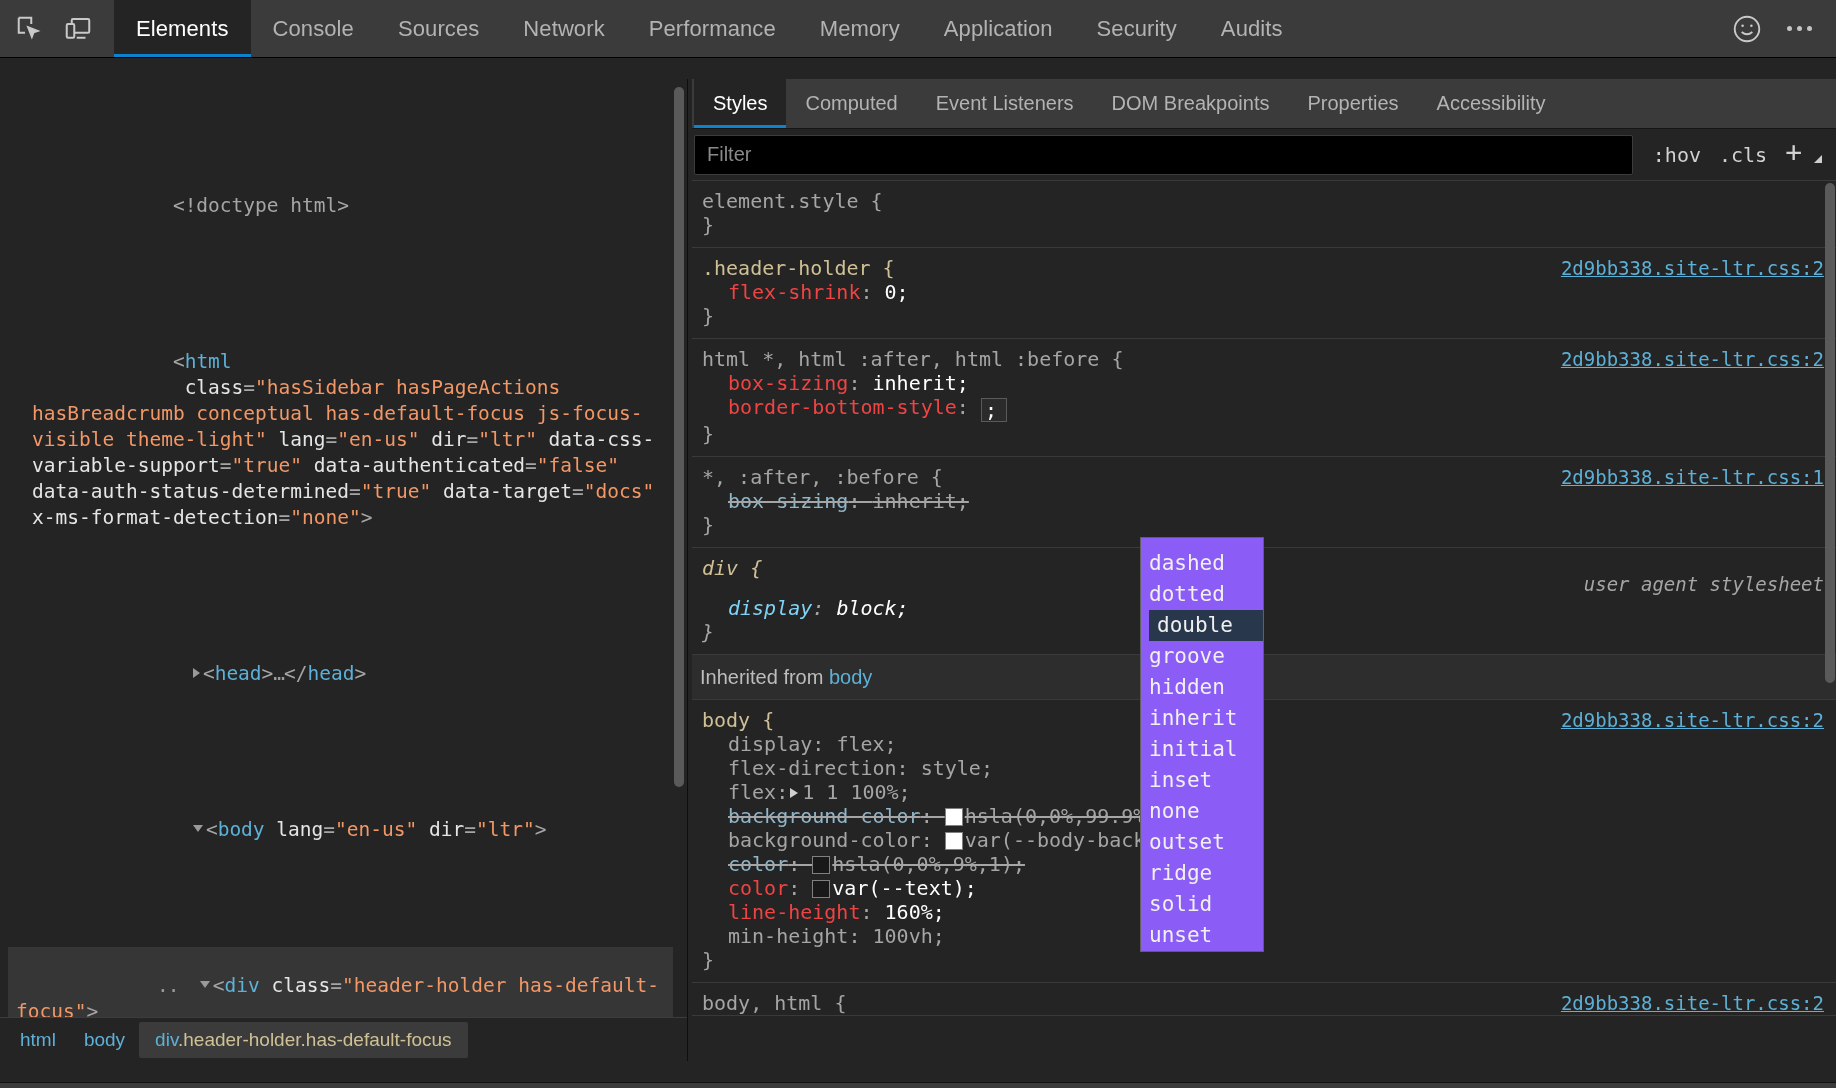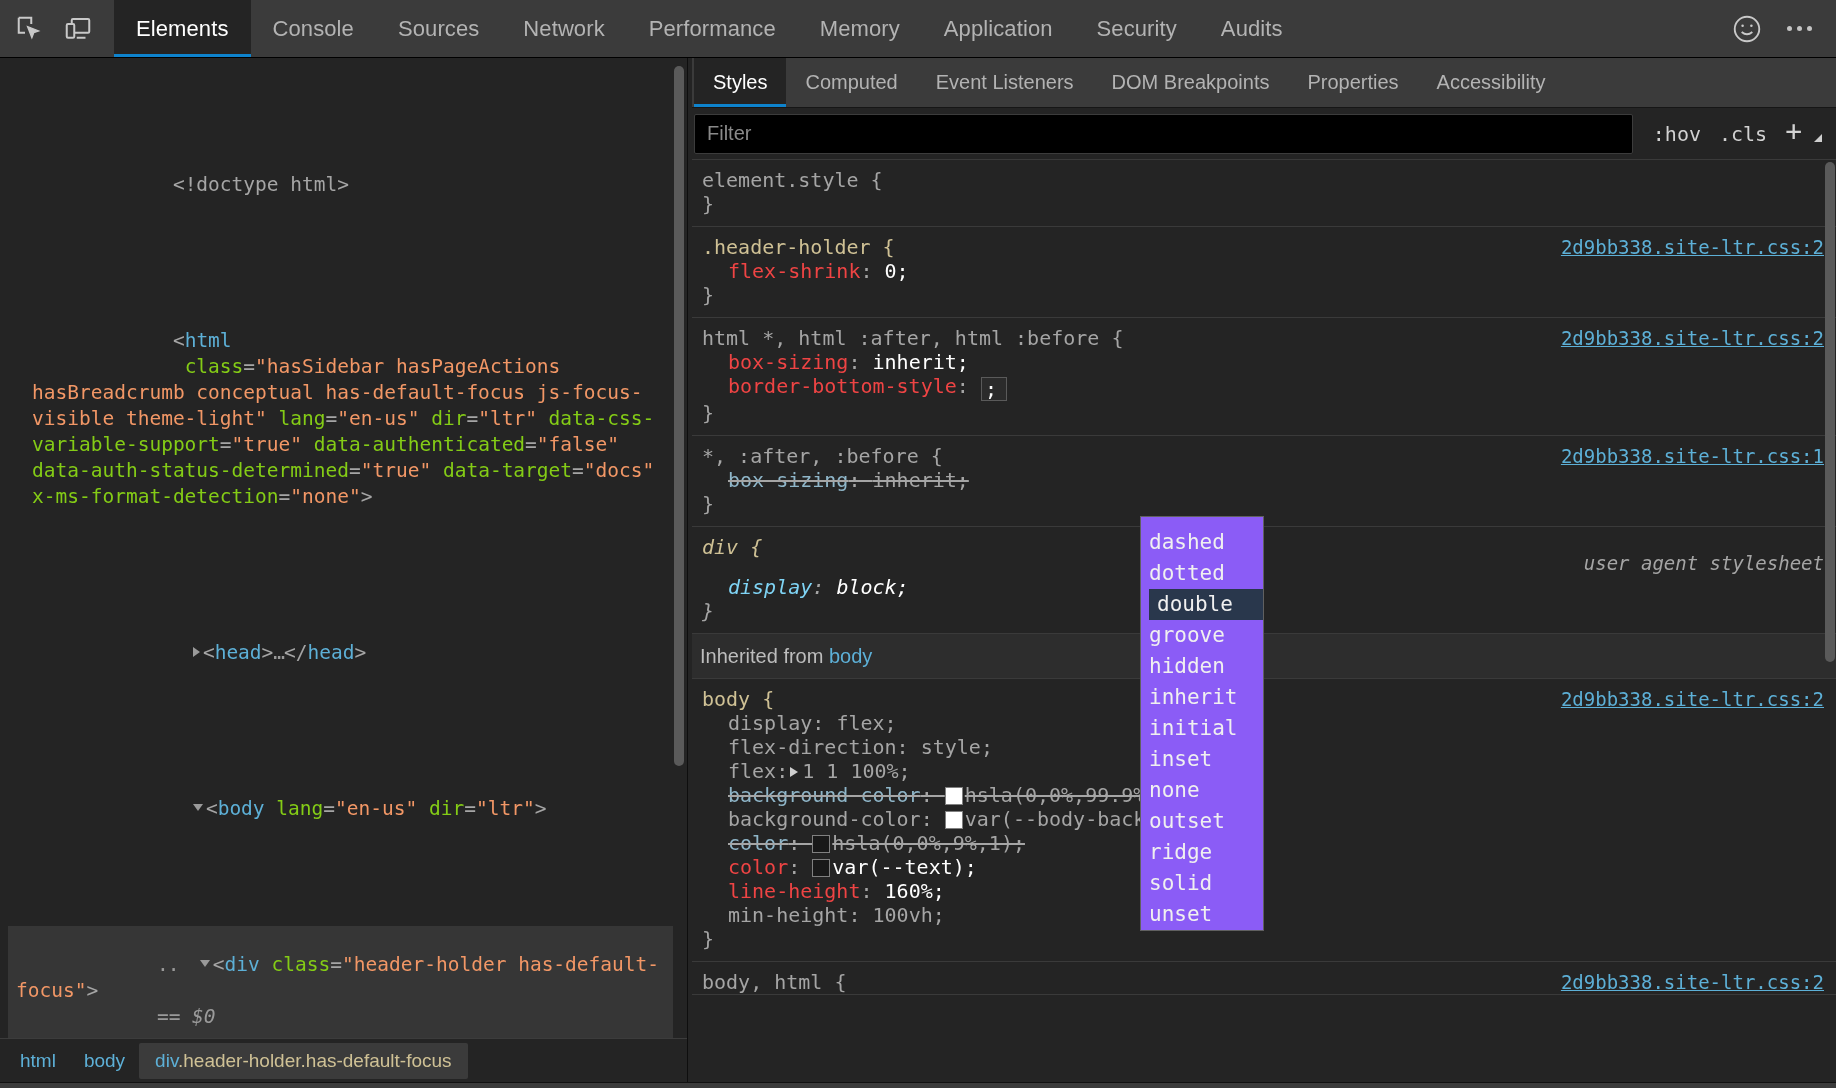--- a/index.html
+++ b/index.html
@@ -8,20 +8,21 @@
     width: 1836px; height: 1088px;
     overflow: hidden;
     background: #242424;
     font-family: "Liberation Sans", sans-serif;
   }
   .app {
     width: 1836px; height: 1088px;
     display: flex; flex-direction: column;
     background: #242424;
     position: relative;
+    gap: 21px;
   }
 
   
   .toolbar {
     height: 58px; min-height: 58px;
     background: #3b3b3b;
     display: flex; align-items: stretch;
     border-bottom: 1px solid #000;
     position: relative;
     z-index: 5;
@@ -95,21 +96,21 @@
     color: #a5a5a5;
     white-space: pre-wrap;
     word-break: break-word;
     padding: 0 14px 0 8px;
   }
   .dom-line { position: relative; }
   .dom-line.selected {
     background: #363636;
   }
   .tagname { color: #5db0d7; }
-  .attrname { color: #84cc16; }
+  .attrname { color: #e5e5e5; }
   .attrval  { color: #f29766; }
   .punct { color: #a5a5a5; }
   .eq0 { color: #9a9a9a; font-style: italic; }
   .arrow {
     display: inline-block;
     width: 0; height: 0;
     border-left: 7px solid #9a9a9a;
     border-top: 5px solid transparent;
     border-bottom: 5px solid transparent;
     vertical-align: 2px;

